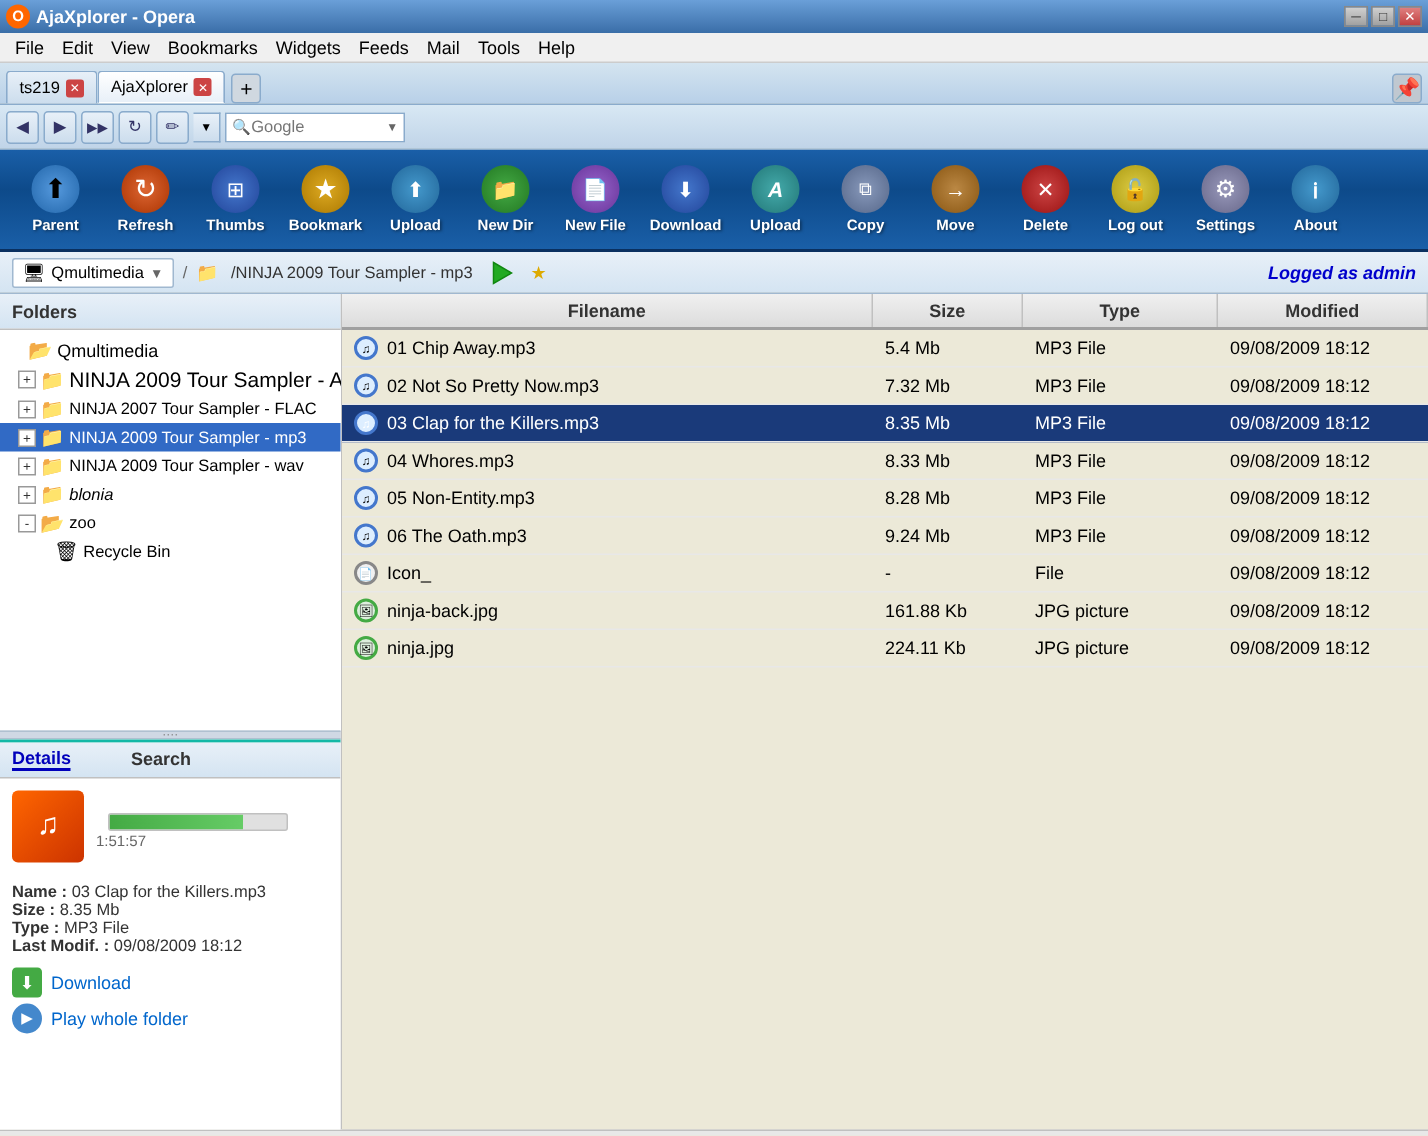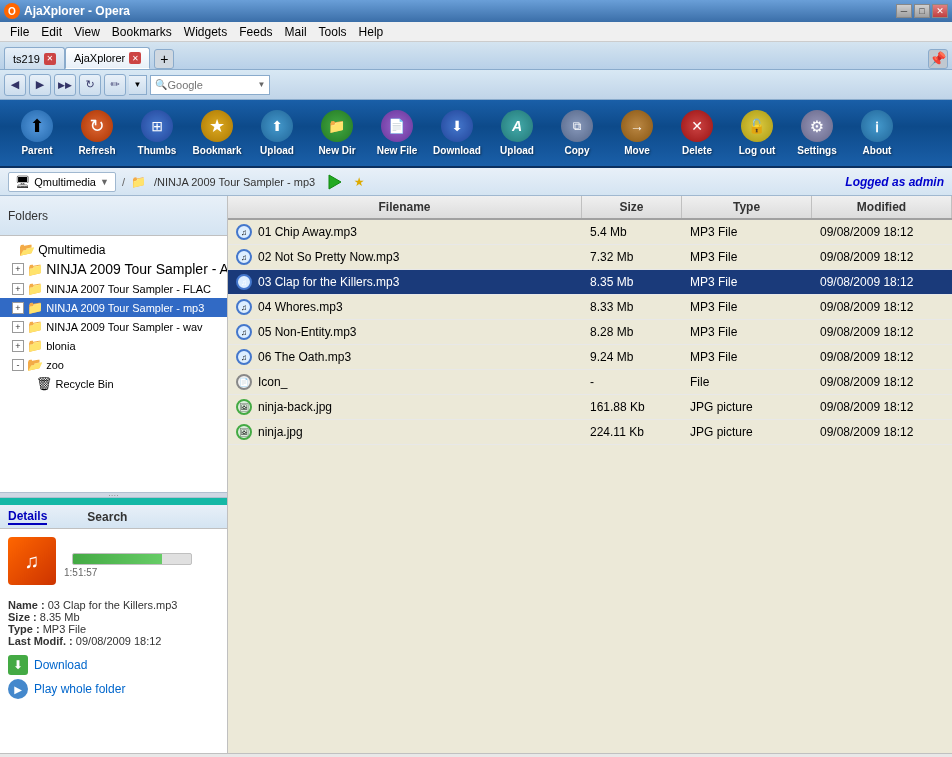--- a/index.html
+++ b/index.html
@@ -62,28 +62,28 @@
     .path-play { width: 20px; height: 20px; display: flex; align-items: center; justify-content: center; cursor: pointer; }
     .path-star { width: 20px; height: 20px; display: flex; align-items: center; justify-content: center; cursor: pointer; color: #ddaa00; }
     .logged-as { margin-left: auto; font-size: 12px; color: #333; font-style: italic; }
     .logged-as span { font-weight: bold; color: #0000cc; }
 
     
     .main { display: flex; height: calc(757px - 22px - 20px - 28px - 30px - 68px - 28px - 4px); }
 
     
     .left-panel { width: 228px; min-width: 228px; background: white; border-right: 1px solid #c0c0c0; display: flex; flex-direction: column; }
-    .folders-header { background: linear-gradient(to bottom, #e8f0f8, #d4e4f2); height: 40px; display: flex; align-items: center; padding: 0 8px; font-size: 12px; font-weight: normal; color: #333; border-bottom: 1px solid #c0c0c0; }
+    .folders-header { background: linear-gradient(to bottom, #e8f0f8, #d4e4f2); height: 24px; display: flex; align-items: center; padding: 0 8px; font-size: 12px; font-weight: bold; color: #333; border-bottom: 1px solid #c0c0c0; }
     .tree { flex: 1; overflow: auto; padding: 4px 0; background: white; }
     .tree-item { display: flex; align-items: center; gap: 3px; padding: 2px 4px; cursor: pointer; font-size: 12px; white-space: nowrap; }
     .tree-indent { padding-left: 12px; }
     .tree-expand { width: 12px; height: 12px; border: 1px solid #999; background: white; display: flex; align-items: center; justify-content: center; font-size: 9px; color: #333; cursor: pointer; flex-shrink: 0; }
 
     
-    .details-panel { background: white; border-top: 7px solid #14b8a6; }
+    .details-panel { background: white; border-top: 2px solid #14b8a6; }
     .details-header { background: linear-gradient(to bottom, #e8f0f8, #d4e4f2); height: 24px; display: flex; align-items: center; padding: 0 8px; gap: 40px; border-bottom: 1px solid #c0c0c0; }
     .details-tab { font-size: 12px; font-weight: bold; color: #333; cursor: pointer; }
     .details-tab.active { color: #0000bb; border-bottom: 2px solid #0000bb; }
     .details-content { padding: 8px; }
     .detail-thumb { width: 48px; height: 48px; background: linear-gradient(135deg, #ff6600, #cc3300); border-radius: 4px; display: flex; align-items: center; justify-content: center; margin-bottom: 8px; }
     .detail-progress { width: 120px; height: 12px; background: #e0e0e0; border: 1px solid #c0c0c0; border-radius: 2px; overflow: hidden; margin-left: 8px; }
     .detail-progress-fill { height: 100%; background: linear-gradient(to right, #44aa44, #66cc66); width: 75%; }
     .detail-info { font-size: 11px; color: #333; margin-top: 4px; }
     .detail-info .label { font-weight: bold; }
     .detail-actions { margin-top: 8px; display: flex; flex-direction: column; gap: 4px; }
@@ -295,21 +295,21 @@
 
       <div class="tree-item tree-indent">
         <div class="tree-expand">+</div>
         <span style="font-size:13px; color:#886622;">📁</span>
         <span style="font-size:11px;">NINJA 2009 Tour Sampler - wav</span>
       </div>
 
       <div class="tree-item tree-indent">
         <div class="tree-expand">+</div>
         <span style="font-size:13px; color:#886622;">📁</span>
-        <span style="font-size:11px;">blonia</span>
+        <span style="font-size:11px;font-style:italic;">blonia</span>
       </div>
 
       <div class="tree-item tree-indent">
         <div class="tree-expand">-</div>
         <span style="font-size:13px; color:#886622;">📂</span>
         <span style="font-size:11px;">zoo</span>
       </div>
 
       <div class="tree-item" style="padding-left:36px;">
         <span style="font-size:13px;">🗑</span>

